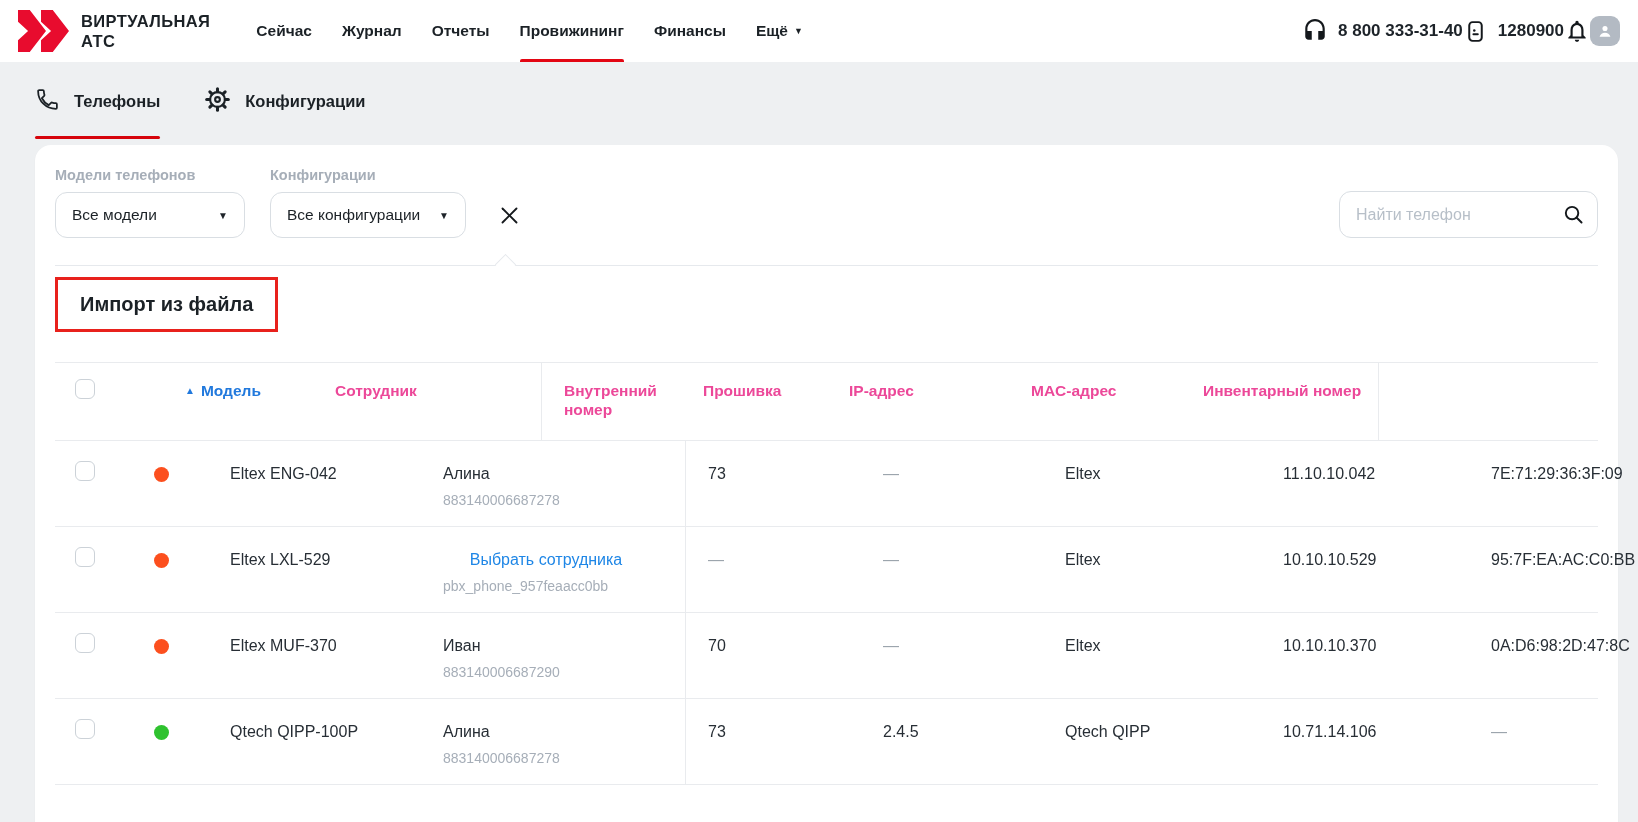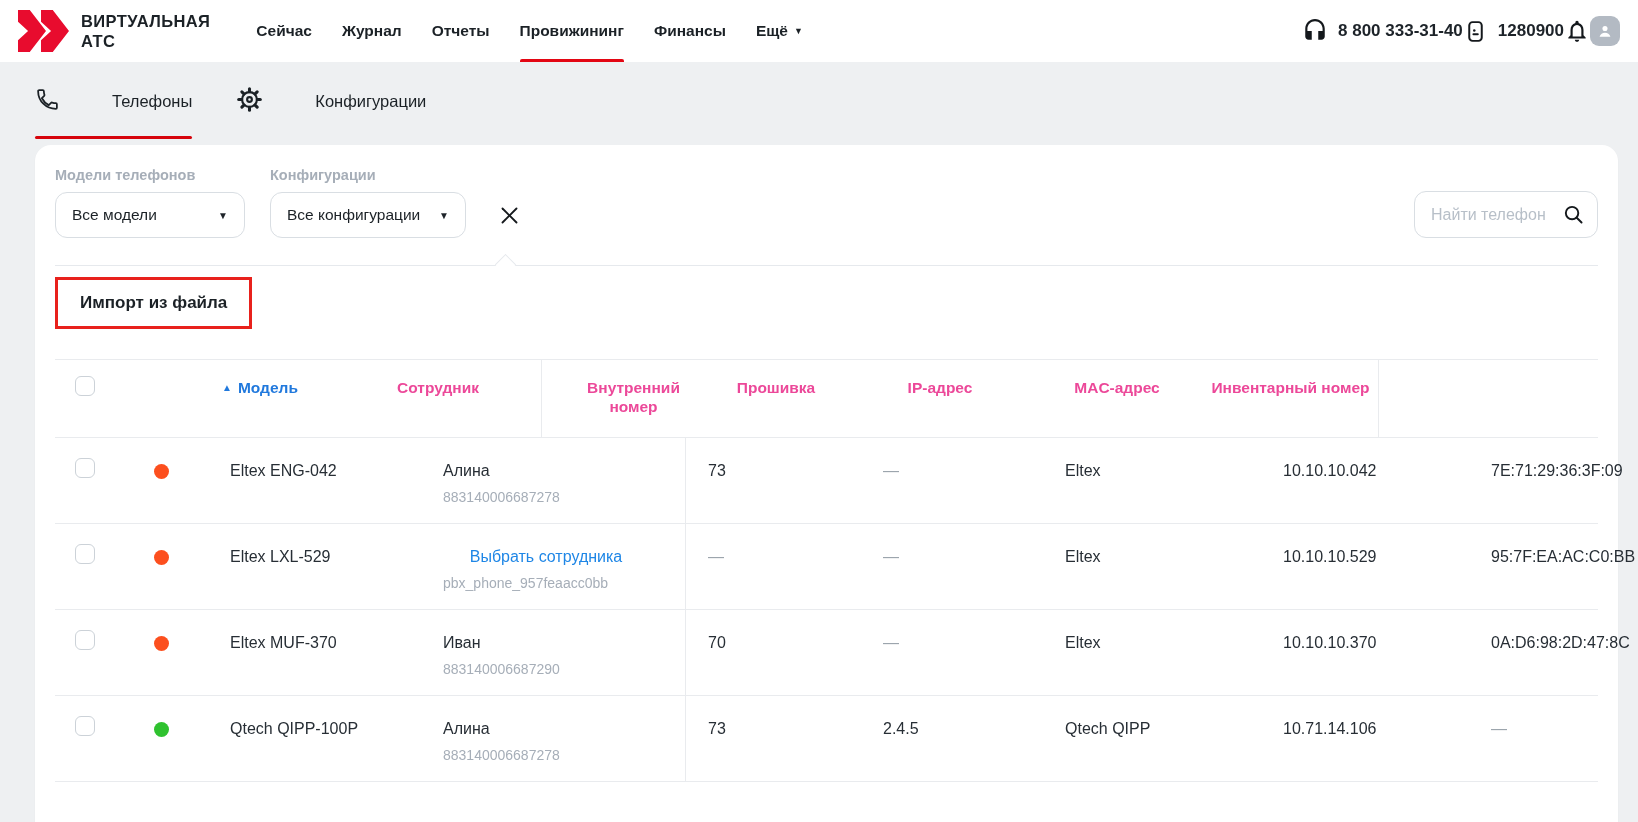--- a/index.html
+++ b/index.html
@@ -20,54 +20,54 @@
   .nav-item.active::after { content:""; position:absolute; left:0; right:0; bottom:0; height:3px; background:#e30613; border-radius:2px 2px 0 0; }
   .nav-caret { font-size:9px; margin-left:6px; color:#1b2126; }
   .topbar-right { margin-left:auto; display:flex; align-items:center; }
   .contact-group, .account-group { display:flex; align-items:center; gap:10px; font-size:17px; font-weight:700; white-space:nowrap; }
   .icon-btn { display:flex; align-items:center; justify-content:center; cursor:pointer; }
   .avatar { width:30px; height:30px; border-radius:9px; background:#b3bac3; display:flex; align-items:center; justify-content:center; }
 
   
   .tabs-row { display:flex; gap:44px; padding:24px 0 0 35px; }
   .tab { display:flex; align-items:center; gap:14px; padding-bottom:22px; position:relative; cursor:pointer; }
-  .tab-label { font-size:16.5px; font-weight:400; color:#1b2126;margin-left:38px; }
+  .tab-label { font-size:16.5px; font-weight:700; color:#1b2126; }
   .tab.active::after { content:""; position:absolute; left:0; right:0; bottom:0; height:3px; background:#d6040c; border-radius:2px; }
 
   
   .card { margin:6px 20px 0 35px; background:#fff; border-radius:16px; padding:22px 20px 40px 20px;
     height:760px; box-shadow:0 1px 2px rgba(30,40,60,.04); }
 
   .filters-row { display:flex; align-items:flex-end; }
   .filter { margin-right:25px; }
   .filter-label { font-size:14.5px; font-weight:600; color:#a6aeb8; margin-bottom:9px; }
   .select-box { height:46px; border:1px solid #d9dee3; border-radius:12px; display:flex; align-items:center;
     justify-content:space-between; padding:0 16px; font-size:15.5px; color:#1b2126; cursor:pointer; background:#fff; }
   .select-models { width:190px; }
   .select-configs { width:196px; }
   .select-caret { font-size:10px; color:#1d2329; margin-left:12px; }
   .clear-filters { width:36px; height:46px; display:flex; align-items:center; justify-content:center; cursor:pointer; }
   .search-wrap { margin-left:auto; position:relative; }
-  .search-input { width:184px; height:47px; border:1px solid #d9dee3; border-radius:12px; padding:0 44px 0 16px;
+  .search-input { width:259px; height:47px; border:1px solid #d9dee3; border-radius:12px; padding:0 44px 0 16px;
     font-size:16px; color:#1d2329; font-family:"Liberation Sans", sans-serif; outline:none; background:#fff; }
   .search-input::placeholder { color:#b7bfc8; }
   .search-icon { position:absolute; right:13px; top:12px; }
 
   .filters-divider { position:relative; height:1px; background:#e6e9ed; margin-top:27px; }
   .filters-divider .notch { position:absolute; left:443px; top:-8px; width:15px; height:15px; background:#fff;
     border-left:1px solid #e6e9ed; border-top:1px solid #e6e9ed; transform:rotate(45deg); }
 
   .import-wrap { display:inline-block; border:3px solid #e8211c; margin-top:11px; }
-  .import-btn { background:#fff; border:none; padding:13px 22px; font-size:17px; font-weight:700; color:#1b2126;
+  .import-btn { background:#fff; border:none; padding:13px 22px; font-size:20px; font-weight:700; color:#1b2126;
     font-family:"Liberation Sans", sans-serif; cursor:pointer; }
 
   
   .table { margin-top:30px; }
   .trow { display:grid; grid-template-columns:50px 45px 185px 206px 162px 146px 182px 172px 175px 168px 1fr; }
-  .thead { border-top:1px solid #e9ebee; border-bottom:1px solid #e9ebee; height:79px;text-align:center; }
+  .thead { border-top:1px solid #e9ebee; border-bottom:1px solid #e9ebee; height:79px; }
   .th { font-size:15.5px; font-weight:700; color:#ec4899; padding-top:18px; line-height:1.25; }
   .th.h-model { padding-left:35px; color:#2179dd; }
   .sort-arrow { font-size:10px; color:#2179dd; margin-right:6px; vertical-align:2px; }
   .c-ext { border-left:1px solid #e9ebee; padding-left:22px; }
   .c-gear { border-left:1px solid #e9ebee; display:flex; justify-content:center; }
 
   .row { height:86px; border-bottom:1px solid #e9ebee;gap:36px; }
   .cell { font-size:16px; color:#272e35; padding-top:23px; line-height:1.2; }
   .cell.muted { color:#9aa3ab; }
   .c-model { padding-left:8px; }
@@ -238,21 +238,21 @@
           <div class="status-dot" style="background: rgb(252, 79, 30);"></div>
         </div>
       <div class="cell c-model">Eltex ENG-042</div>
       <div class="cell">
         <div class="emp-main">Алина</div>
         <div class="emp-sub">883140006687278</div>
       </div>
       <div class="cell c-ext">73</div>
       <div class="cell muted">—</div>
       <div class="cell">Eltex</div>
-      <div class="cell">10.10.10.042</div>
+      <div class="cell">11.10.10.042</div>
       <div class="cell">7E:71:29:36:3F:09</div>
       <div class="cell muted">—</div>
       <div class="c-gear">
           <span class="gear-btn">
         <svg width="26" height="26" viewBox="0 0 24 24" fill="none" stroke="#14181c">
           <circle cx="12" cy="12" r="6.6" stroke-width="1.9"></circle>
               <circle cx="12" cy="12" r="2.1" stroke-width="1.9"></circle>
           <g stroke-width="2.7" stroke-linecap="round">
             <line x1="19" y1="12" x2="21.6" y2="12"></line>
                 <line x1="16.95" y1="16.95" x2="18.8" y2="18.8"></line>

